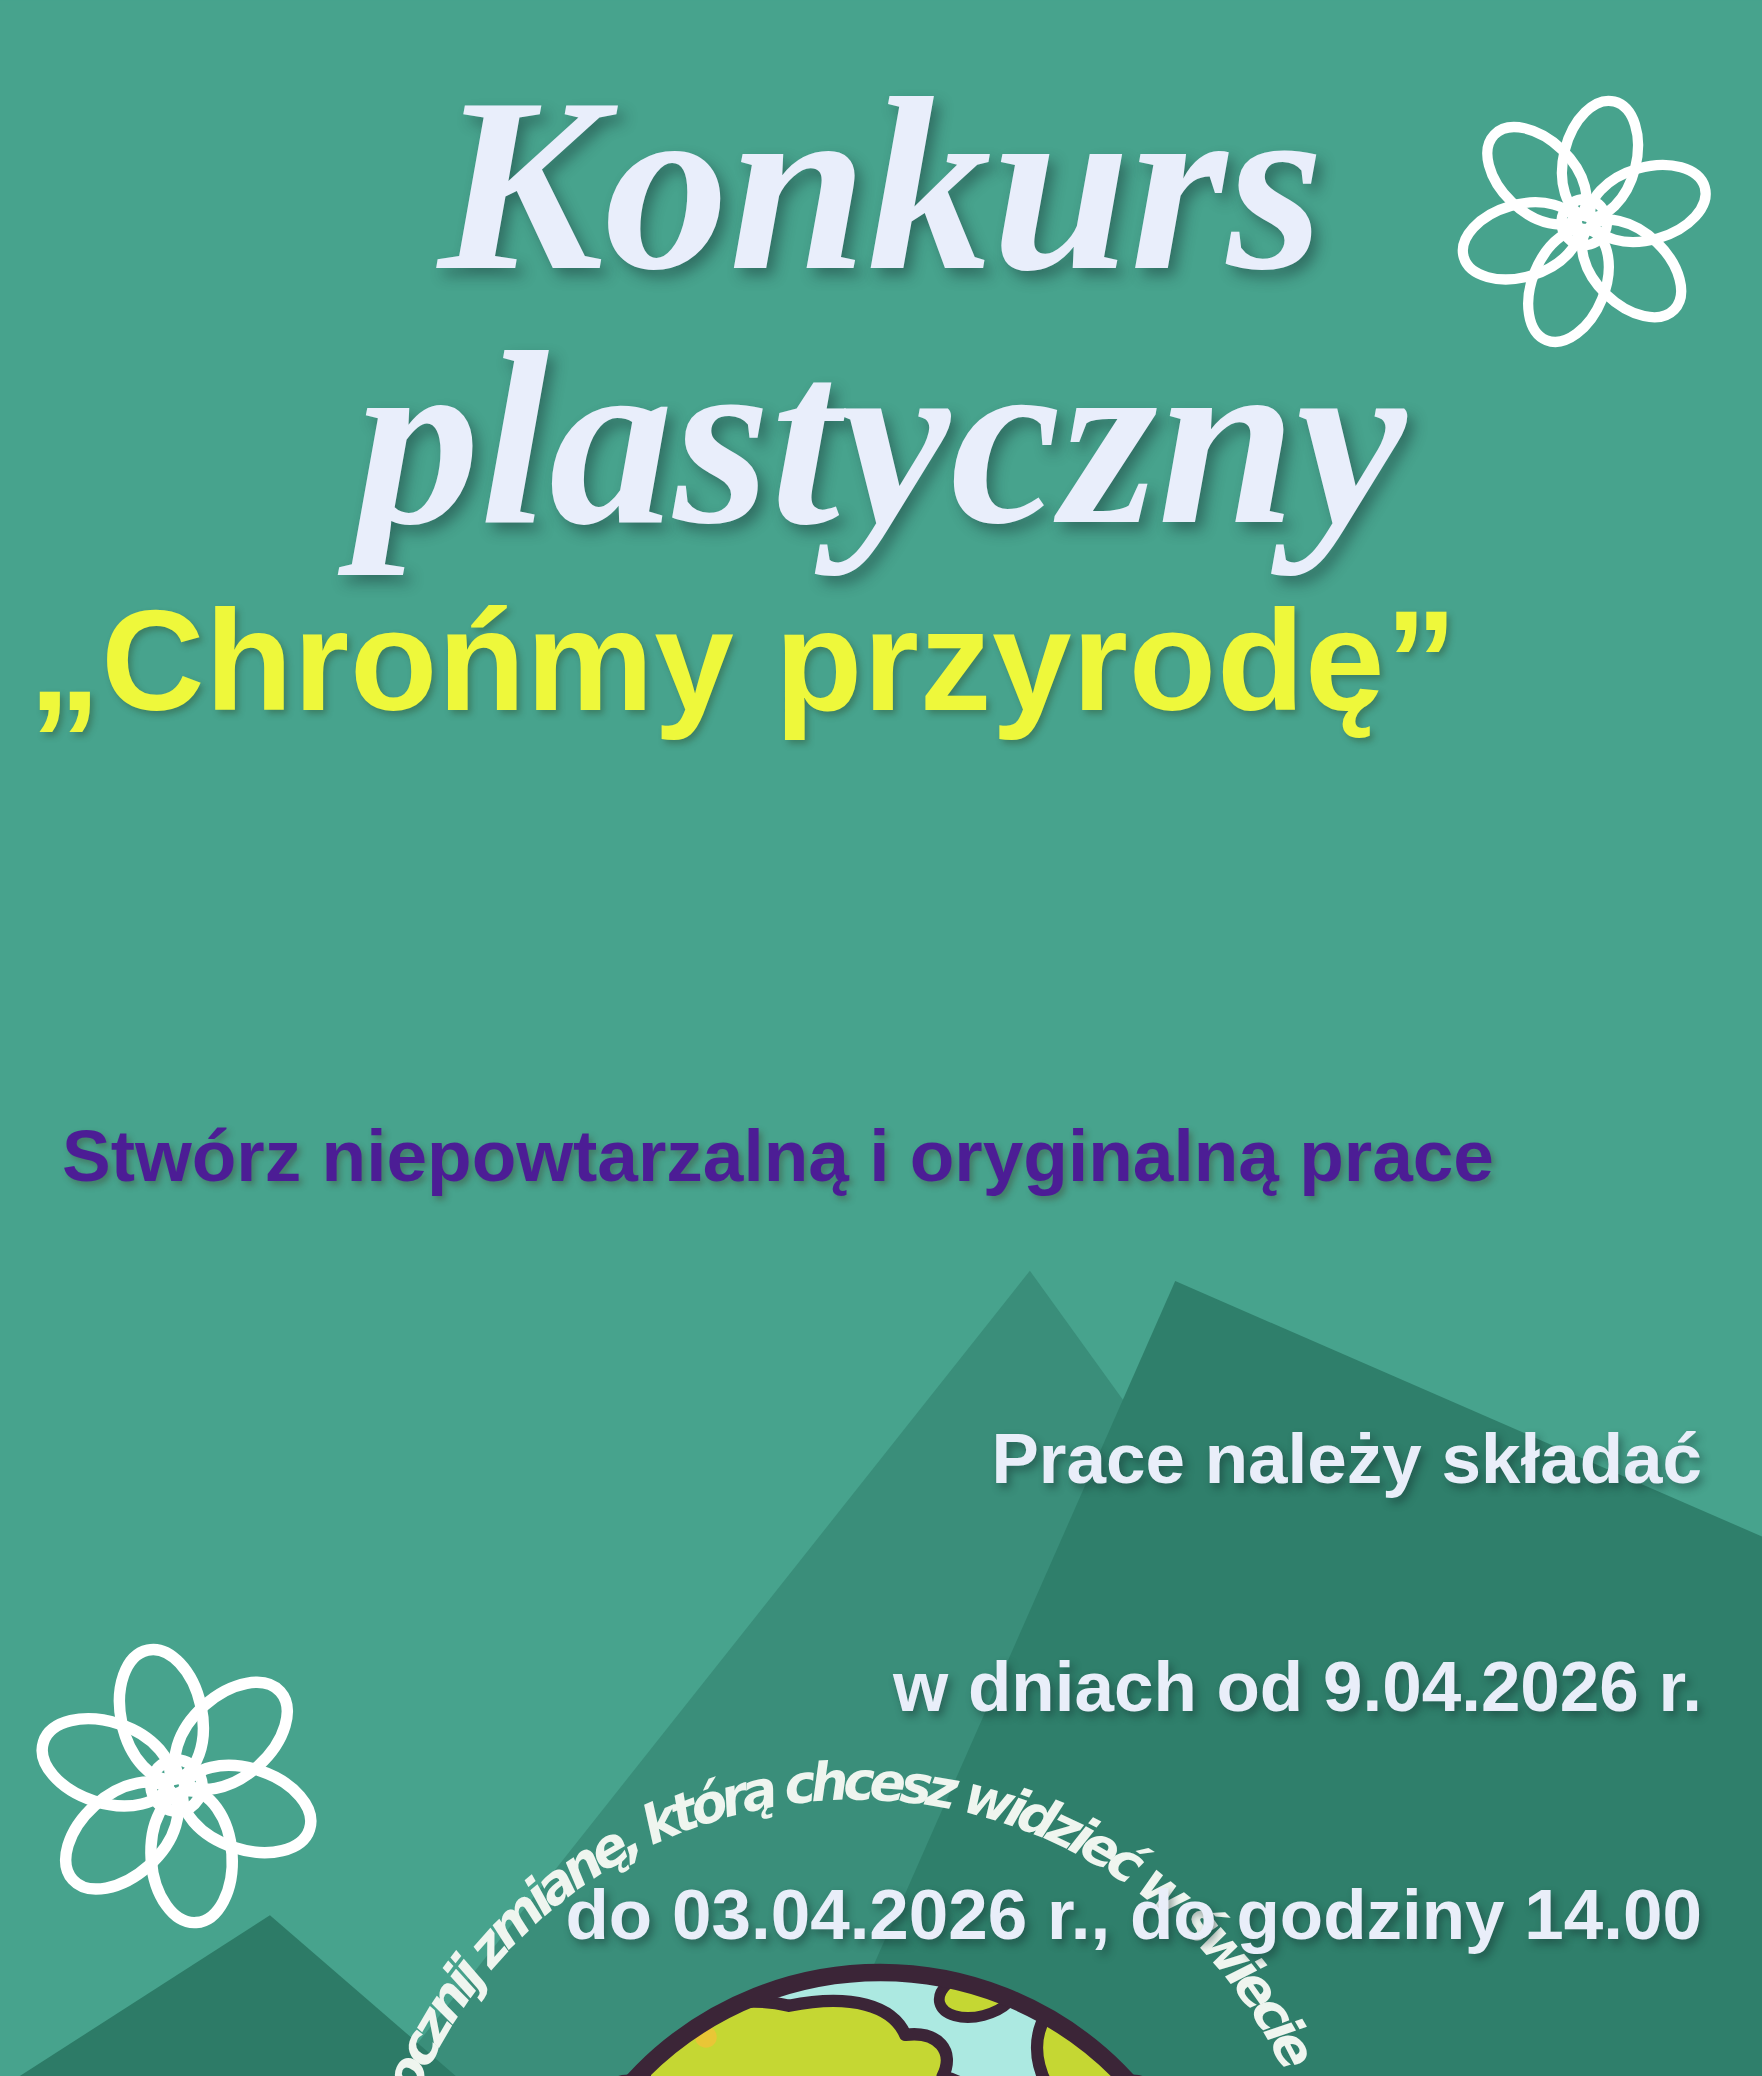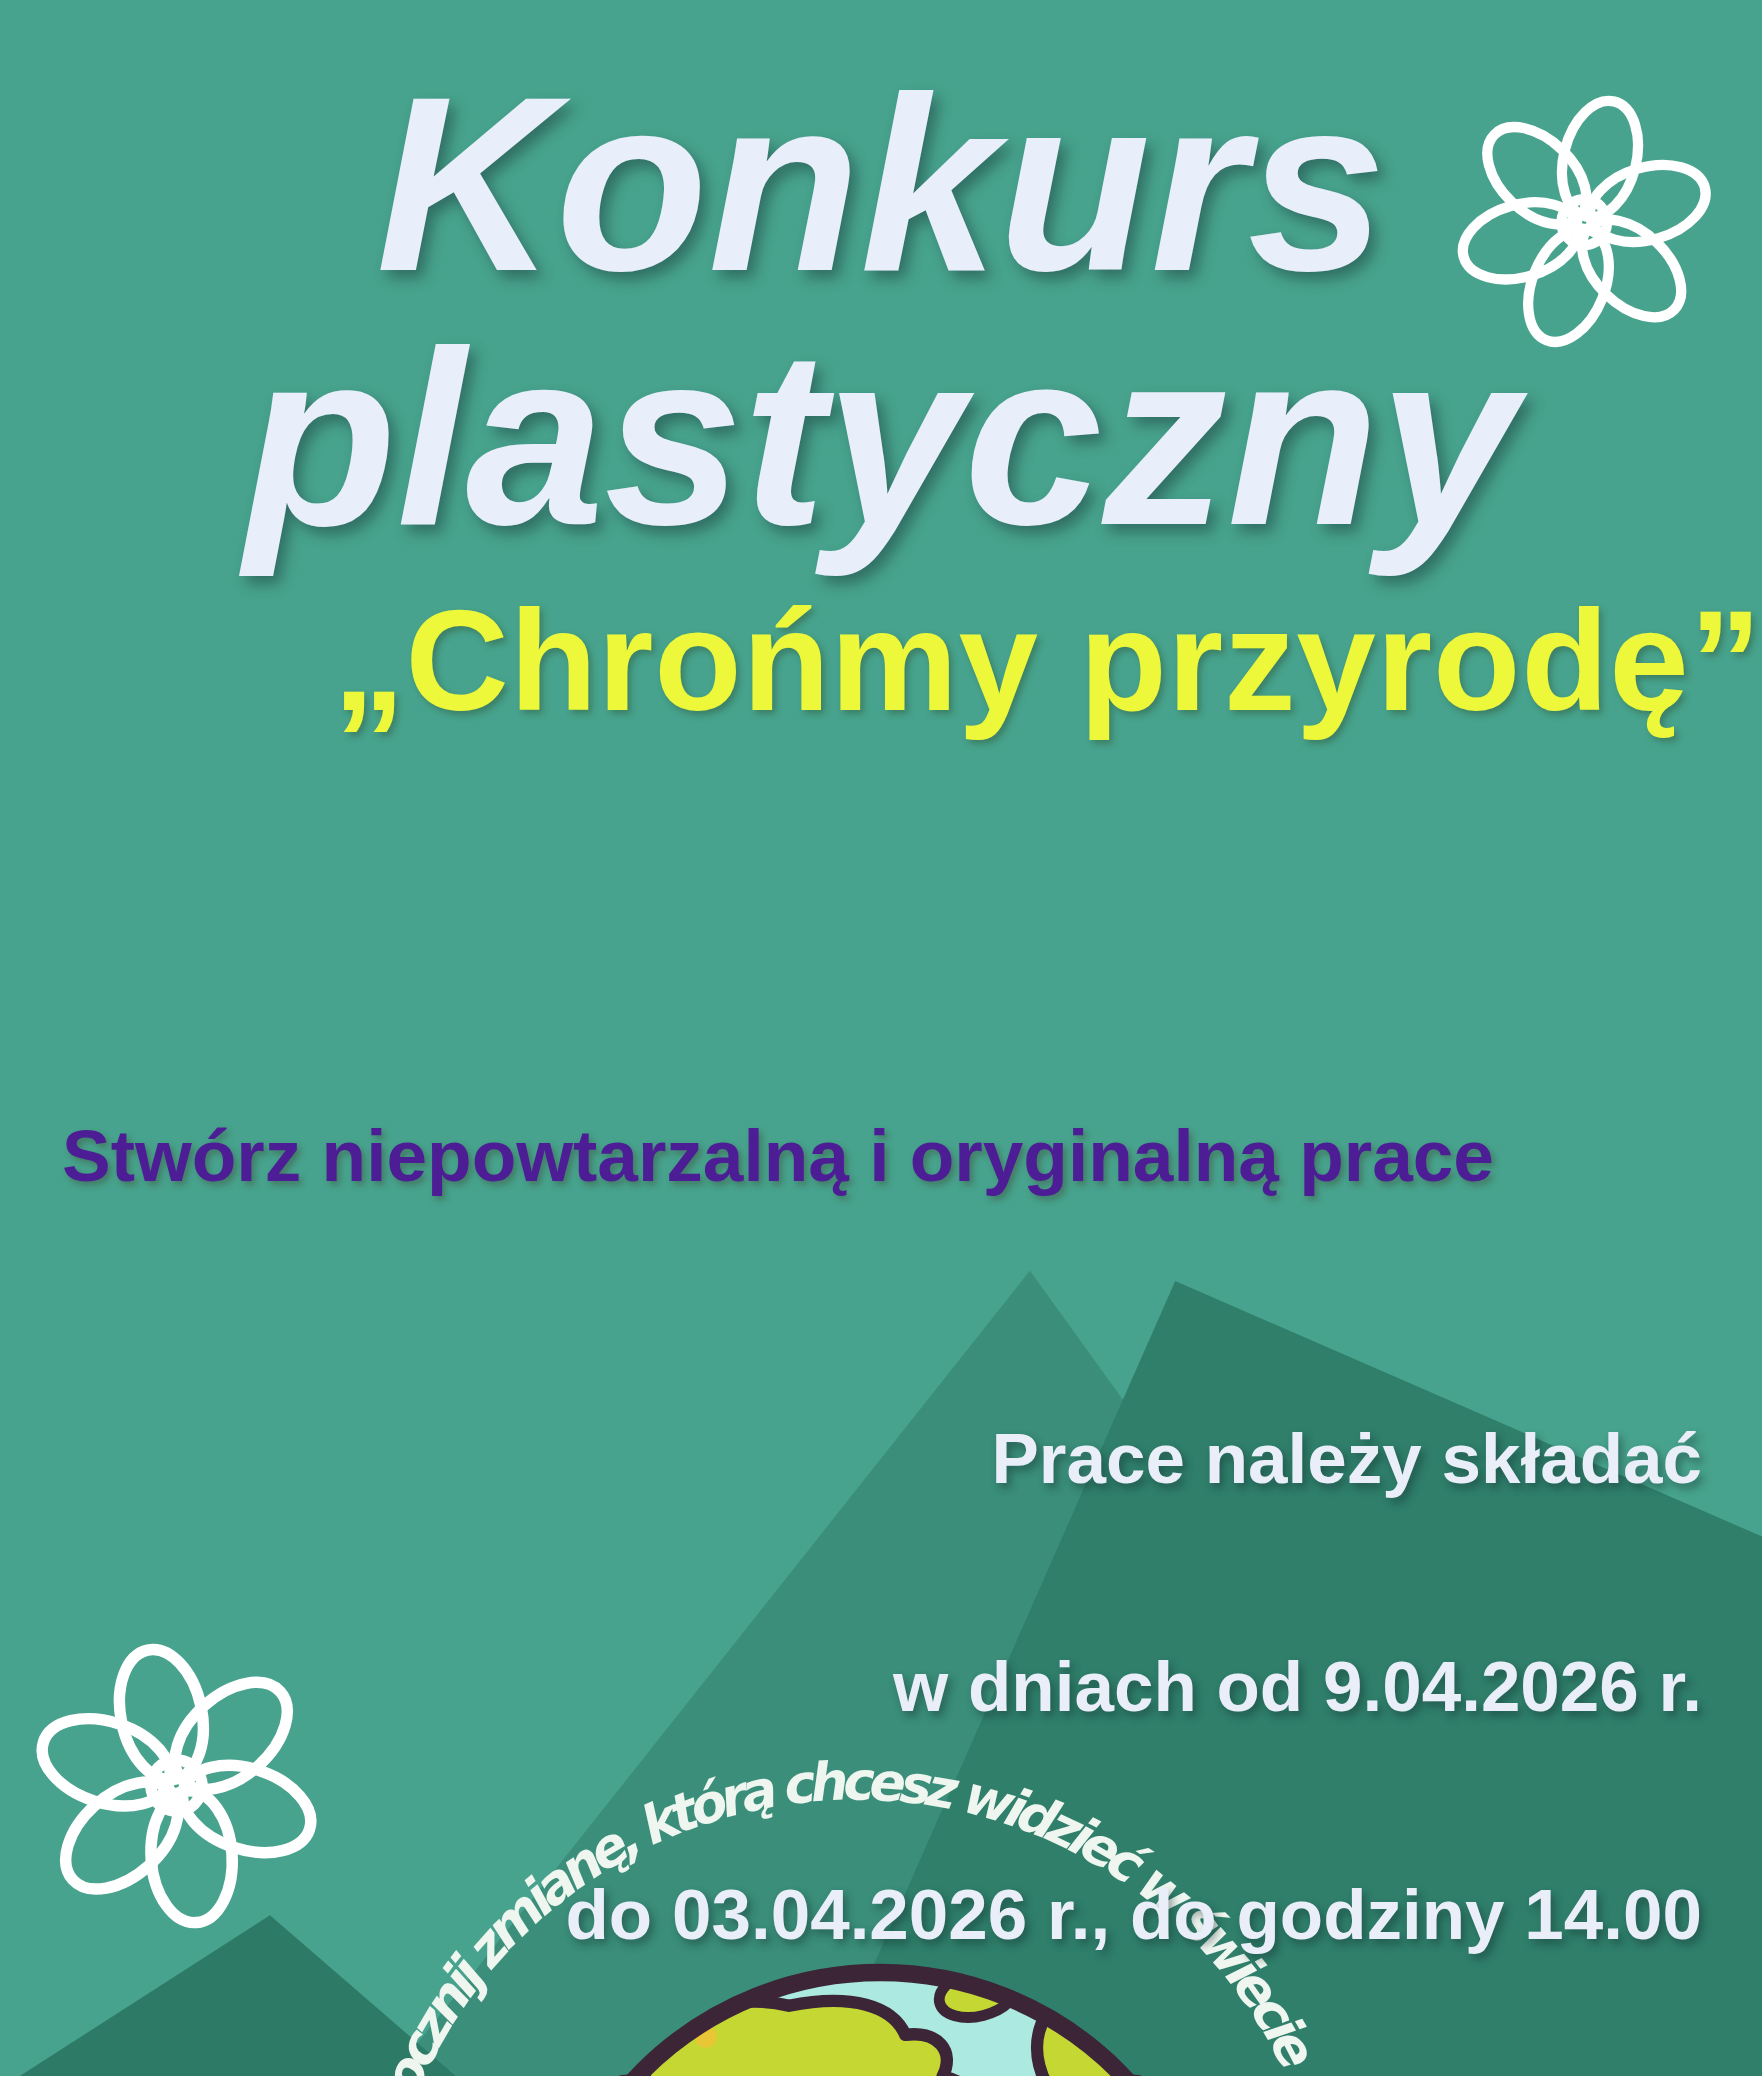--- a/index.html
+++ b/index.html
@@ -6,30 +6,31 @@
   body{width:1762px;height:2492px;}
   .poster{
     position:relative;width:1762px;height:2492px;overflow:hidden;
     background:#47a38d;
     font-family:"Liberation Sans",sans-serif;
   }
   .gfx{position:absolute;inset:0;z-index:1;}
   .txt{position:absolute;z-index:2;white-space:pre;}
   .title{
     top:58px;left:0;right:0;text-align:center;
-    font-family:Liberation Sans, sans-serif;font-style:italic;font-weight:700;
+    font-family:Liberation Serif, serif;font-style:italic;font-weight:700;
     font-size:249px;line-height:1.02;color:#e9eefb;
     text-shadow:6.6px 8.3px 14px rgba(20,40,42,.42);
     white-space:normal;
   }
   .quote{
-    top:579px;left:0;right:0;text-align:right;
+    top:579px;left:0;right:0;text-align:left;
     font-weight:700;font-size:143px;letter-spacing:0.8px;
     color:#eef83b;
     text-shadow:3.3px 4.2px 6.6px rgba(40,60,30,.35);
+    padding-left:29px;
   }
   .audience{
     top:799px;left:0;right:0;text-align:center;
     font-weight:700;font-size:48px;color:#3b2a1d;
   }
   .brief{
     top:942px;left:62px;
     font-weight:700;font-size:73px;line-height:1.17;
     color:#4c1d95;text-shadow:3.3px 4.2px 6.6px rgba(60,50,30,.35);
   }

